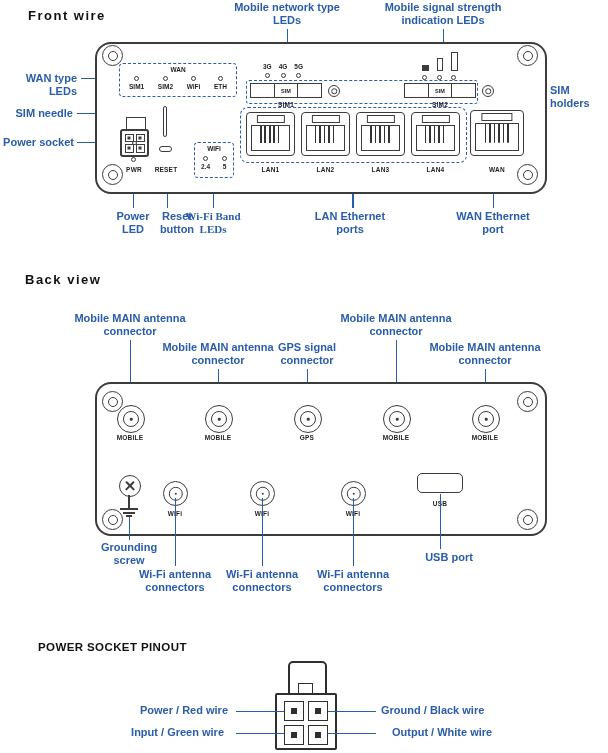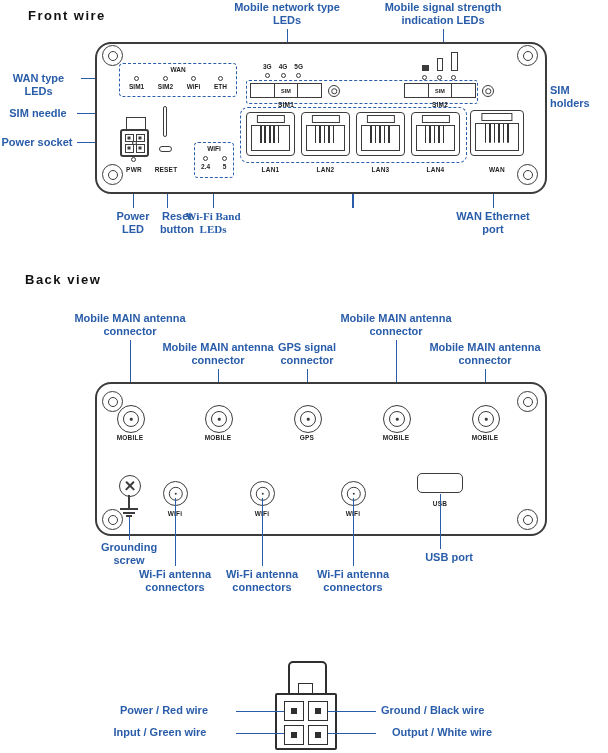--- a/index.html
+++ b/index.html
@@ -5,21 +5,21 @@
   :root{
     --blue:#2a5da9;
     --ol:#3c3c3c;
   }
   html,body{margin:0;padding:0;background:#fff;}
   .page{position:relative;width:608px;height:753px;background:#fff;overflow:hidden;
         font-family:"Liberation Sans",sans-serif;}
   .h1{position:absolute;font:bold 13px/15px "Liberation Sans",sans-serif;color:#111;letter-spacing:1.5px;}
   .h2{position:absolute;font:bold 11.5px/14px "Liberation Sans",sans-serif;color:#111;letter-spacing:.4px;}
   .co{position:absolute;color:var(--blue);font:600 11px/13px "Liberation Sans",sans-serif;text-align:center;}
-  .co.r{text-align:center;}
+  .co.r{text-align:right;}
   .co.l{text-align:left;}
   .vl{position:absolute;width:1.5px;background:var(--blue);}
   .hl{position:absolute;height:1.5px;background:var(--blue);}
   .dev{position:absolute;border:2px solid var(--ol);border-radius:16px;background:#fff;}
   .scr{position:absolute;border:1.5px solid var(--ol);border-radius:50%;}
   .scr::after{content:"";position:absolute;left:50%;top:50%;transform:translate(-50%,-50%);
       border:1.5px solid var(--ol);border-radius:50%;}
   .scr.big{width:19px;height:19px;} .scr.big::after{width:8px;height:8px;}
   .scr.sm{width:10px;height:10px;} .scr.sm::after{width:3.5px;height:3.5px;}
   .c5{width:5px;height:5px;border:1.1px solid var(--ol);border-radius:50%;box-sizing:border-box;background:#fff;}
@@ -203,20 +203,21 @@
     <div class="tl" style="left:149px;top:122px;width:49px;">LAN1</div>
     <div class="tl" style="left:204px;top:122px;width:49px;">LAN2</div>
     <div class="tl" style="left:259px;top:122px;width:49px;">LAN3</div>
     <div class="tl" style="left:314px;top:122px;width:49px;">LAN4</div>
     <div class="tl" style="left:373px;top:122px;width:54px;">WAN</div>
   </div>
 
   <div class="co" style="left:110px;top:210px;width:46px;">Power LED</div>
   <div class="co" style="left:154px;top:210px;width:46px;">Reset button</div>
   <div class="co" style="left:180px;top:210px;width:66px;font-family:Liberation Serif, serif;">Wi-Fi Band LEDs</div>
+  <div class="co" style="left:310px;top:210px;width:80px;">LAN Ethernet ports</div>
   <div class="co" style="left:452px;top:210px;width:82px;">WAN Ethernet port</div>
 
   <div class="h1" style="left:25px;top:272px;">Back view</div>
 
   <div class="co" style="left:64px;top:312px;width:132px;">Mobile MAIN antenna connector</div>
   <div class="vl" style="left:129.5px;top:340px;height:66px;"></div>
   <div class="co" style="left:152px;top:341px;width:132px;">Mobile MAIN antenna connector</div>
   <div class="vl" style="left:217.5px;top:369px;height:37px;"></div>
   <div class="co" style="left:252px;top:341px;width:110px;">GPS signal connector</div>
   <div class="vl" style="left:306.5px;top:369px;height:37px;"></div>
@@ -264,20 +265,21 @@
   <div class="vl" style="left:261.5px;top:498px;height:68px;"></div>
   <div class="vl" style="left:352.5px;top:498px;height:68px;"></div>
   <div class="vl" style="left:439.5px;top:494px;height:55px;"></div>
 
   <div class="co" style="left:94px;top:541px;width:70px;">Grounding screw</div>
   <div class="co" style="left:125px;top:568px;width:100px;">Wi-Fi antenna connectors</div>
   <div class="co" style="left:212px;top:568px;width:100px;">Wi-Fi antenna connectors</div>
   <div class="co" style="left:303px;top:568px;width:100px;">Wi-Fi antenna connectors</div>
   <div class="co" style="left:414px;top:551px;width:70px;">USB port</div>
 
+  <div class="h2" style="left:38px;top:640px;">POWER SOCKET PINOUT</div>
 
   <div class="po-part" style="left:288px;top:661px;width:39px;height:34px;border-radius:5px 5px 0 0;"></div>
   <div class="po-part" style="left:298px;top:683px;width:15px;height:12px;border-width:1.6px;"></div>
   <div class="po-part" style="left:275px;top:693px;width:62px;height:57px;border-radius:2px;">
     <div class="po-pin" style="left:7px;top:6px;"></div>
     <div class="po-pin" style="left:31px;top:6px;"></div>
     <div class="po-pin" style="left:7px;top:30px;"></div>
     <div class="po-pin" style="left:31px;top:30px;"></div>
   </div>
 

